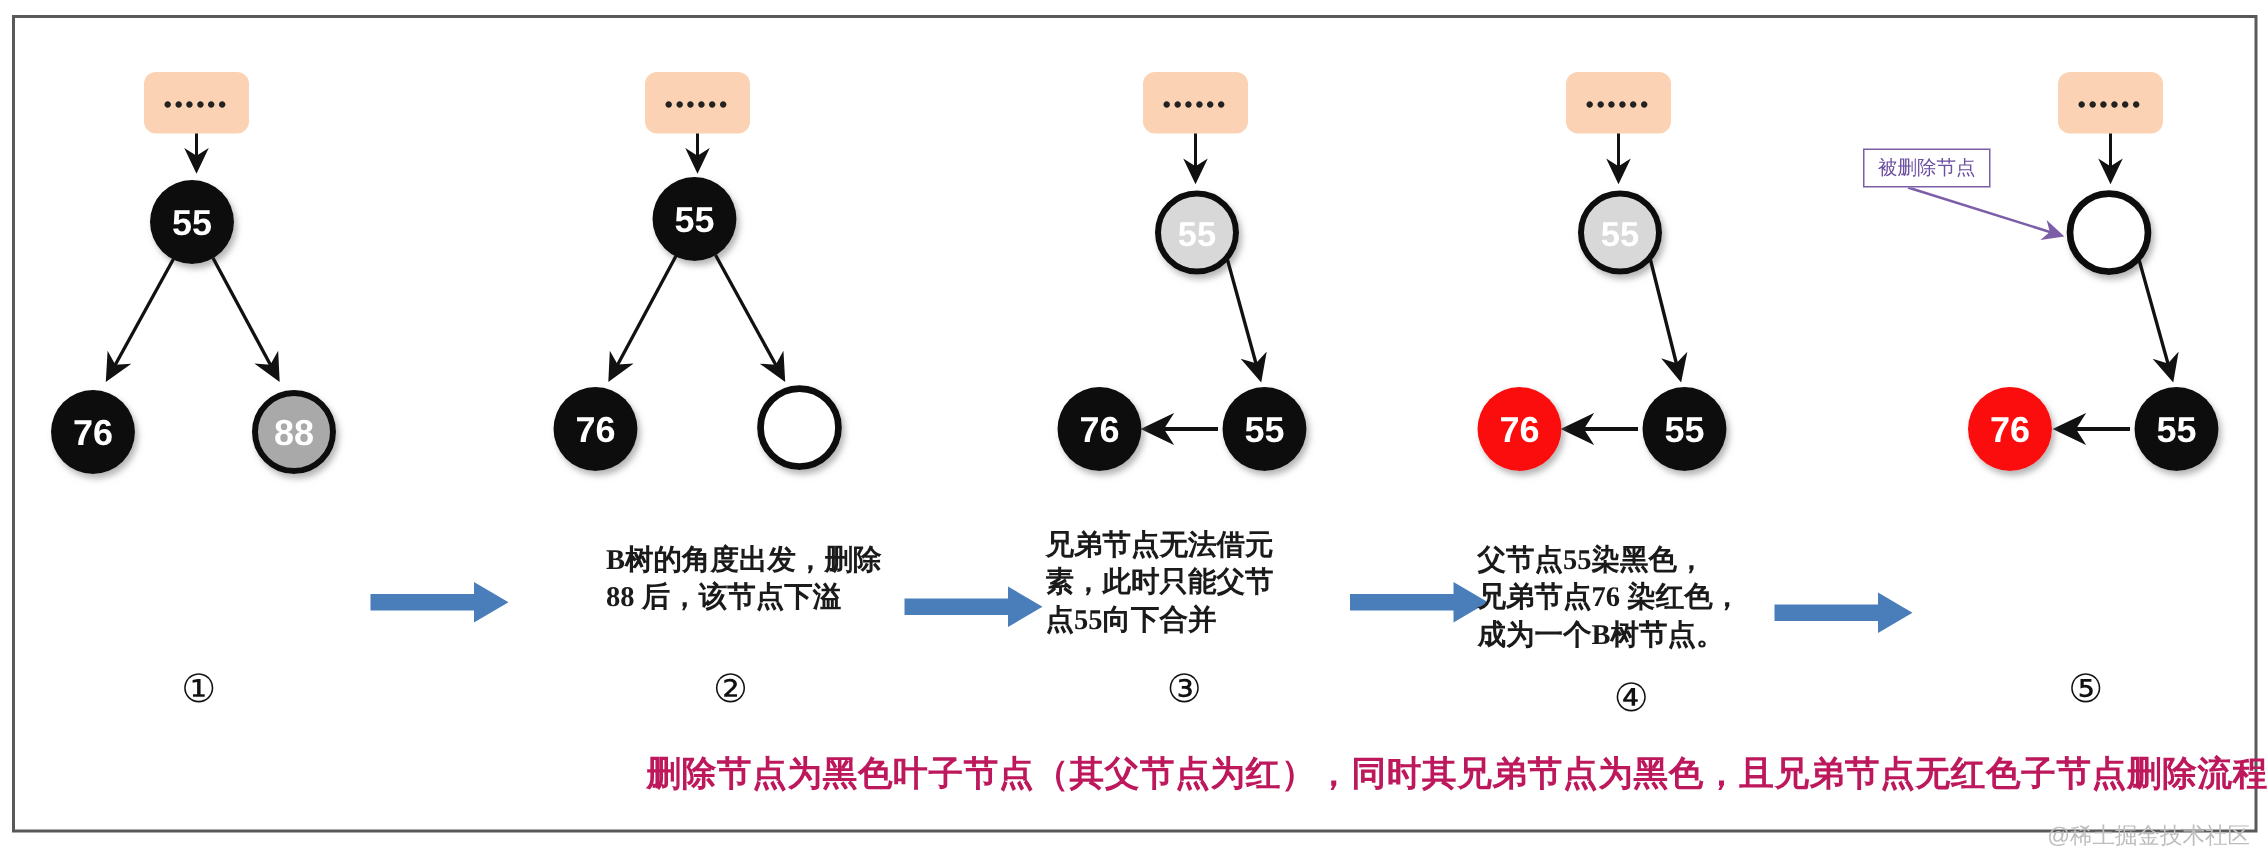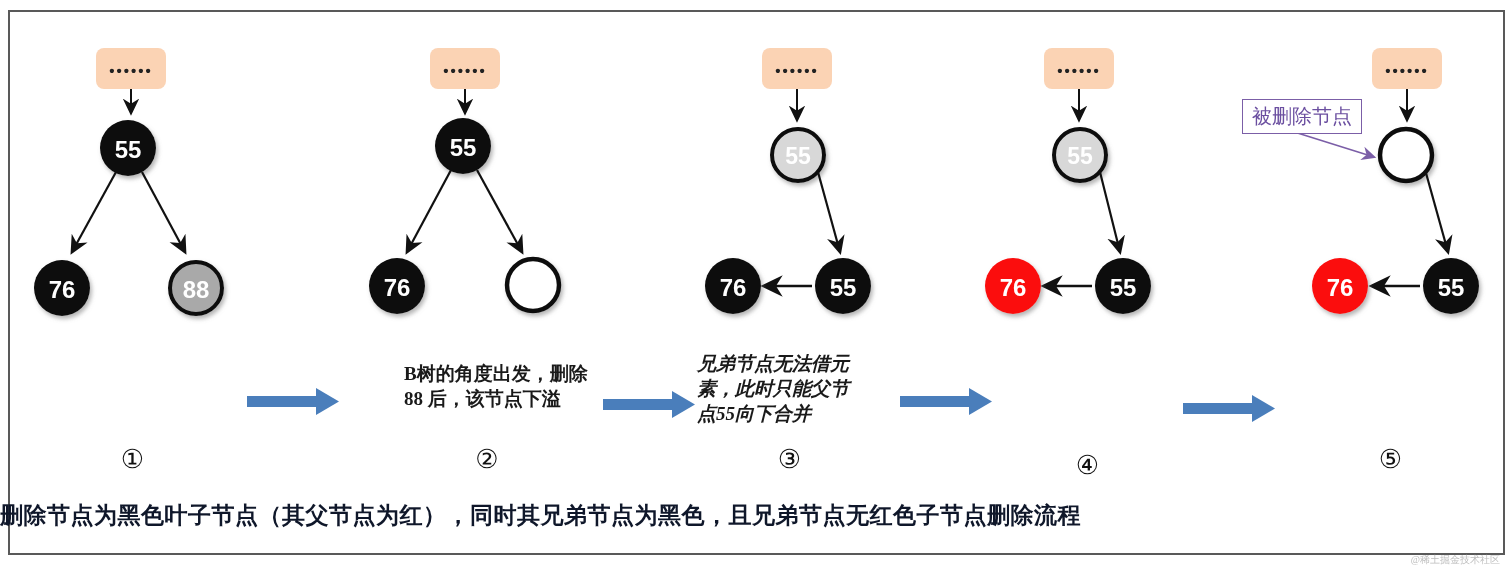--- a/index.html
+++ b/index.html
@@ -9,28 +9,28 @@
   #frame{position:absolute;left:8px;top:10px;width:1497px;height:545px;
          border:2px solid #595959;box-sizing:border-box;background:#ffffff;}
   svg.diagram{position:absolute;left:0;top:0;width:1512px;height:573px;}
   .nodetext{font-family:"Liberation Sans","DejaVu Sans",sans-serif;
             font-weight:bold;text-anchor:middle;dominant-baseline:central;}
   .paneltext{position:absolute;font-family:"Liberation Serif","DejaVu Serif",serif;
              font-size:19px;line-height:1.32;color:#1a1a1a;font-weight:600;
              text-align:left;white-space:pre-line;}
   .circnum{position:absolute;font-family:"Liberation Serif","DejaVu Serif",serif;
            font-size:26px;color:#111;text-align:center;}
-  .caption{position:absolute;left:0;right:0;top:500px;text-align:left;
+  .caption{position:absolute;left:0;right:0;top:500px;text-align:right;
            font-family:"Liberation Serif","DejaVu Serif",serif;
-           font-size:23px;font-weight:bold;color:#0f172a;letter-spacing:.5px;}
+           font-size:23px;font-weight:bold;color:#be185d;letter-spacing:.5px;}
   .callout-label{position:absolute;border:1.6px solid #7B5EA7;color:#6b4fa0;
                  font-family:"Liberation Serif","DejaVu Serif",serif;
-                 font-size:20px;padding:3px 9px;background:#fff;white-space:nowrap;}
-  .watermark{position:absolute;right:12px;bottom:6px;color:#bdbdbd;font-size:10px;
-             font-family:Liberation Serif, serif;}
+                 font-size:13px;padding:3px 9px;background:#fff;white-space:nowrap;}
+  .watermark{position:absolute;right:12px;bottom:6px;color:#bdbdbd;font-size:15px;
+             font-family:Liberation Sans, sans-serif;}
 </style>
 </head>
 <body>
 
 <div id="stage">
   <div id="frame"></div>
 
   <svg class="diagram" viewBox="0 0 1512 573">
     <defs>
       <marker id="ah" markerWidth="9" markerHeight="9" refX="7.2" refY="4.5" orient="auto">
@@ -132,25 +132,28 @@
       </g>
     </g>
   </svg>
 
   <div class="circnum" style="left:20px;top:444px;width:225px;">①</div>
 
   <div class="paneltext" style="left:372px;top:361px;width:230px;margin-left:32px;">B树的角度出发，删除
 88 后，该节点下溢</div>
   <div class="circnum" style="left:372px;top:444px;width:230px;">②</div>
 
-  <div class="paneltext" style="left:697px;top:351px;width:200px;font-style:italic;">兄弟节点无法借元
+  <div class="paneltext" style="left:697px;top:351px;width:200px;">兄弟节点无法借元
 素，此时只能父节
 点55向下合并</div>
   <div class="circnum" style="left:697px;top:444px;width:185px;">③</div>
 
+  <div class="paneltext" style="left:985px;top:361px;width:215px;">父节点55染黑色，
+兄弟节点76 染红色，
+成为一个B树节点。</div>
   <div class="circnum" style="left:985px;top:450px;width:205px;">④</div>
 
   <div class="circnum" style="left:1283px;top:444px;width:215px;">⑤</div>
 
   <div class="callout-label" style="left:1242px;top:99px;">被删除节点</div>
 
   <div class="caption">删除节点为黑色叶子节点（其父节点为红），同时其兄弟节点为黑色，且兄弟节点无红色子节点删除流程</div>
   <div class="watermark">@稀土掘金技术社区</div>
 </div>
 

